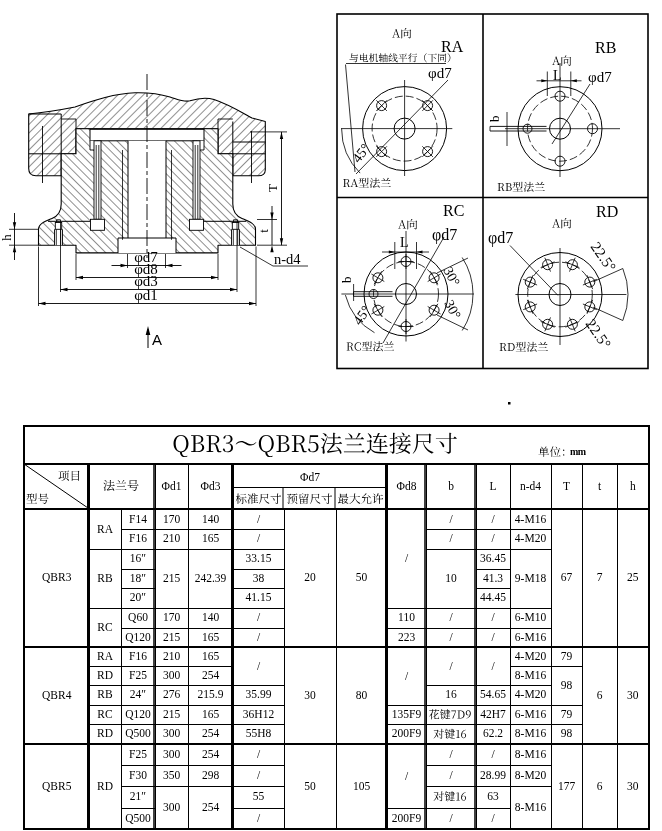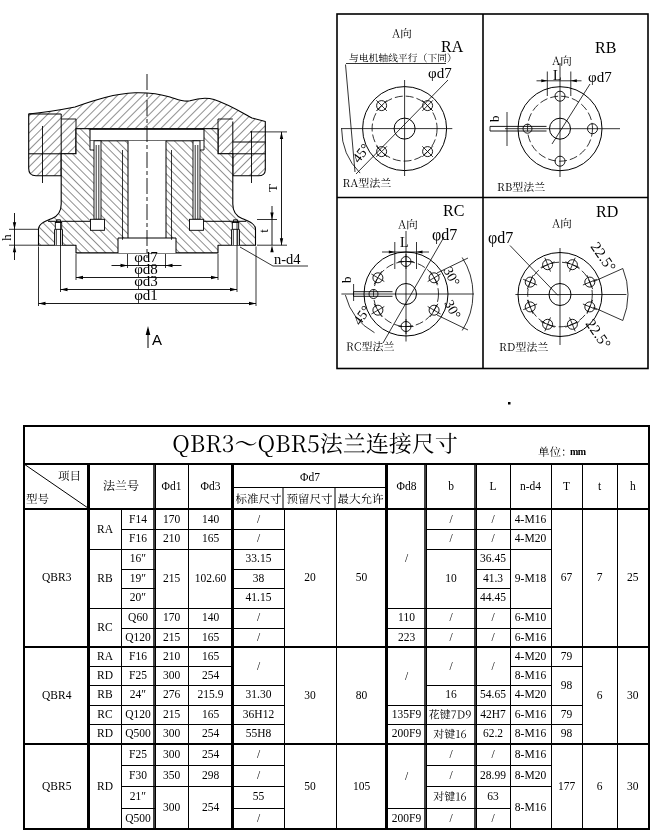--- a/index.html
+++ b/index.html
@@ -72,28 +72,28 @@
         <td>165</td>
         <td>/</td>
         <td>/</td>
         <td>/</td>
         <td>4-M20</td>
       </tr>
 <tr style="height:20px">
         <td rowspan="3">RB</td>
         <td>16″</td>
         <td rowspan="3">215</td>
-        <td rowspan="3">102.60</td>
+        <td rowspan="3">242.39</td>
         <td>33.15</td>
         <td rowspan="3">10</td>
         <td>36.45</td>
         <td rowspan="3">9-M18</td>
       </tr>
 <tr style="height:19px">
-        <td>19″</td>
+        <td>18″</td>
         <td>38</td>
         <td>41.3</td>
       </tr>
 <tr style="height:20px">
         <td>20″</td>
         <td>41.15</td>
         <td>44.45</td>
       </tr>
 <tr style="height:20px">
         <td rowspan="2">RC</td>
@@ -139,21 +139,21 @@
         <td>300</td>
         <td>254</td>
         <td>8-M16</td>
         <td rowspan="2">98</td>
       </tr>
 <tr style="height:20px">
         <td>RB</td>
         <td>24″</td>
         <td>276</td>
         <td>215.9</td>
-        <td>31.30</td>
+        <td>35.99</td>
         <td>16</td>
         <td>54.65</td>
         <td>4-M20</td>
       </tr>
 <tr style="height:19px">
         <td>RC</td>
         <td>Q120</td>
         <td>215</td>
         <td>165</td>
         <td>36H12</td>

